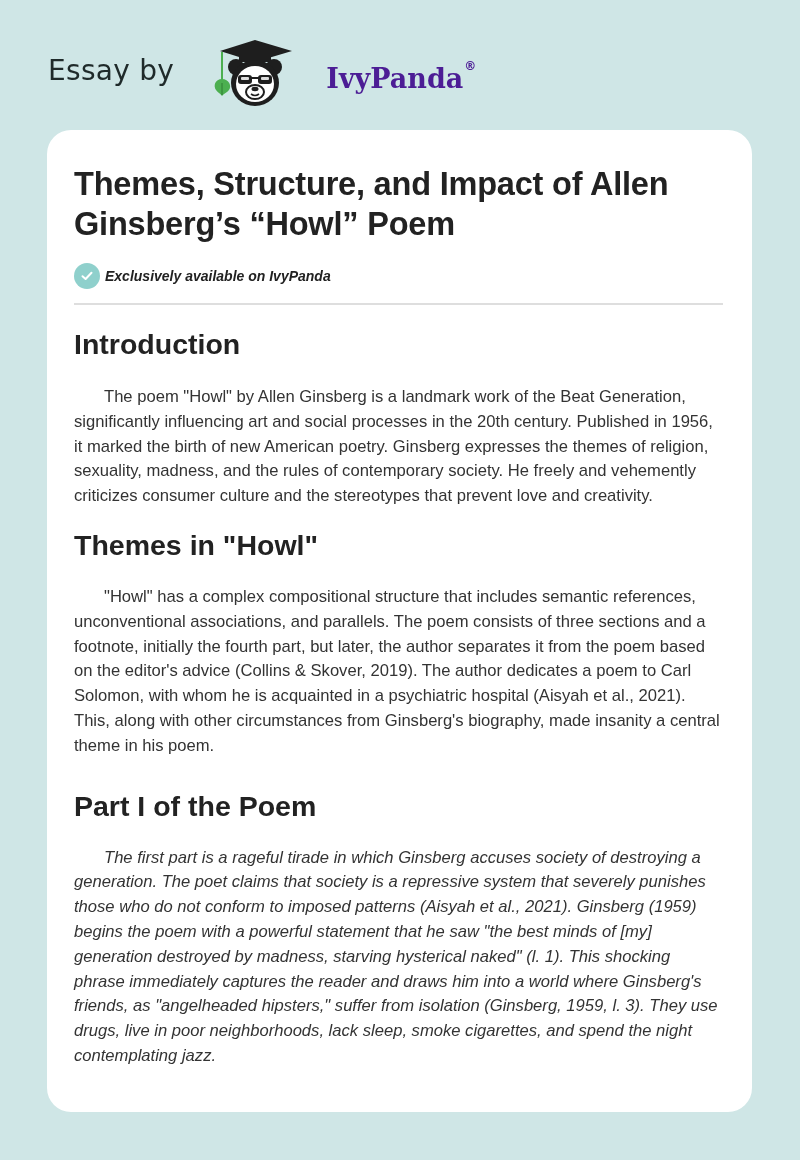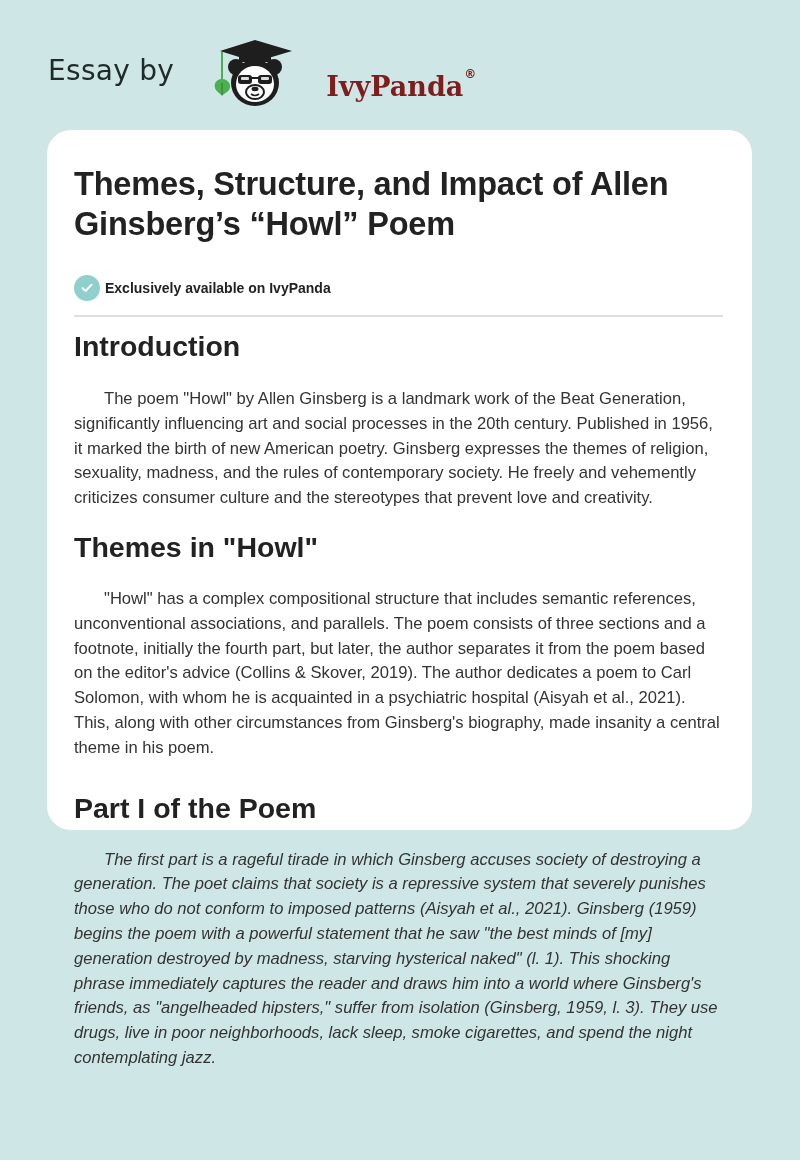--- a/index.html
+++ b/index.html
@@ -34,59 +34,60 @@
     }
     .brand-logo {
       width: 86px;
       height: 74px;
       display: block;
     }
     .brand-name {
       font-family: "DejaVu Serif", serif;
       font-weight: bold;
       font-size: 27px;
-      color: #7f1d1d;
+      color: #4c1d95;
       margin-left: 8px;
       position: relative;
-      top: 12px;
+      top: 4px;
     }
     .brand-reg {
       font-family: "DejaVu Sans", sans-serif;
       font-size: 12px;
       font-weight: bold;
       vertical-align: top;
       position: relative;
       top: -4px;
       margin-left: 1px;
     }
     .card {
       position: absolute;
       left: 47px;
       top: 130px;
       width: 705px;
-      height: 700px;
+      height: 982px;
       background: #ffffff;
       border-radius: 24px;
       box-sizing: border-box;
       padding: 34px 27px 0 27px;
     }
     .title {
       margin: 0;
       font-family: "Liberation Sans", sans-serif;
       font-weight: bold;
       font-size: 32.5px;
       line-height: 40px;
       color: #222222;
       letter-spacing: -0.2px;
     }
     .badge {
       display: flex;
       align-items: center;
-      margin-top: 30px;
+      margin-top: 18px;
       height: 28px;
+      font-style: italic;
     }
     .badge-icon {
       width: 26px;
       height: 26px;
       border-radius: 50%;
       background: #8fd0cc;
       display: flex;
       align-items: center;
       justify-content: center;
       margin-right: 5px;
@@ -112,21 +113,21 @@
       color: #222222;
     }
     .section-paragraph {
       margin: 0;
       font-family: "Liberation Sans", sans-serif;
       font-size: 16.6px;
       line-height: 24.8px;
       color: #333333;
       text-indent: 30px;
     }
-    .s1 { margin-top: 12px; }
+    .s1 { margin-top: 22px; }
     .s1 .section-paragraph { margin-top: 24px; }
     .s2 { margin-top: 19px; }
     .s2 .section-paragraph { margin-top: 23px; }
     .s3 { margin-top: 30px; }
     .s3 .section-paragraph { margin-top: 23px; font-style: italic; }
   </style>
 </head>
 <body>
 
 <header class="brand">

